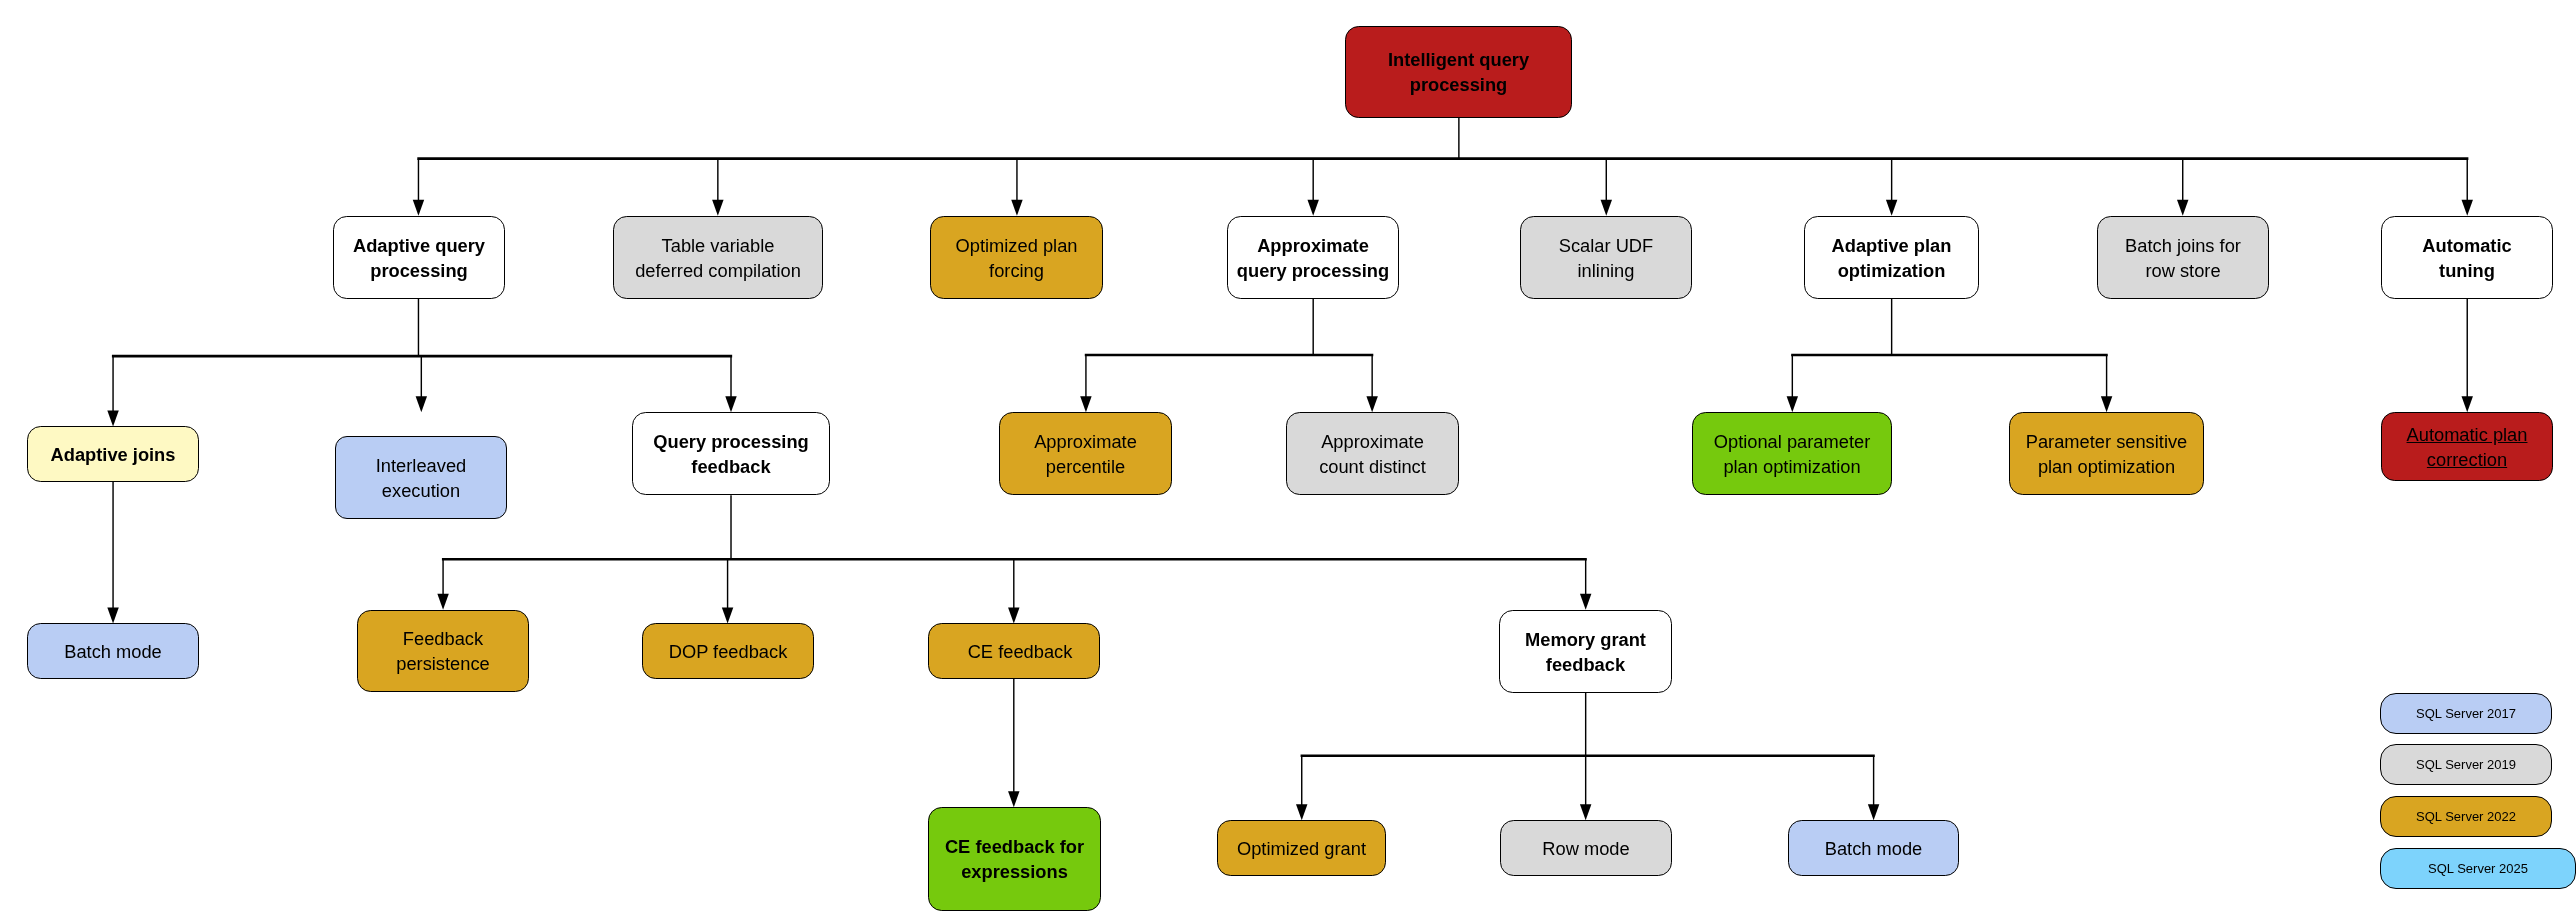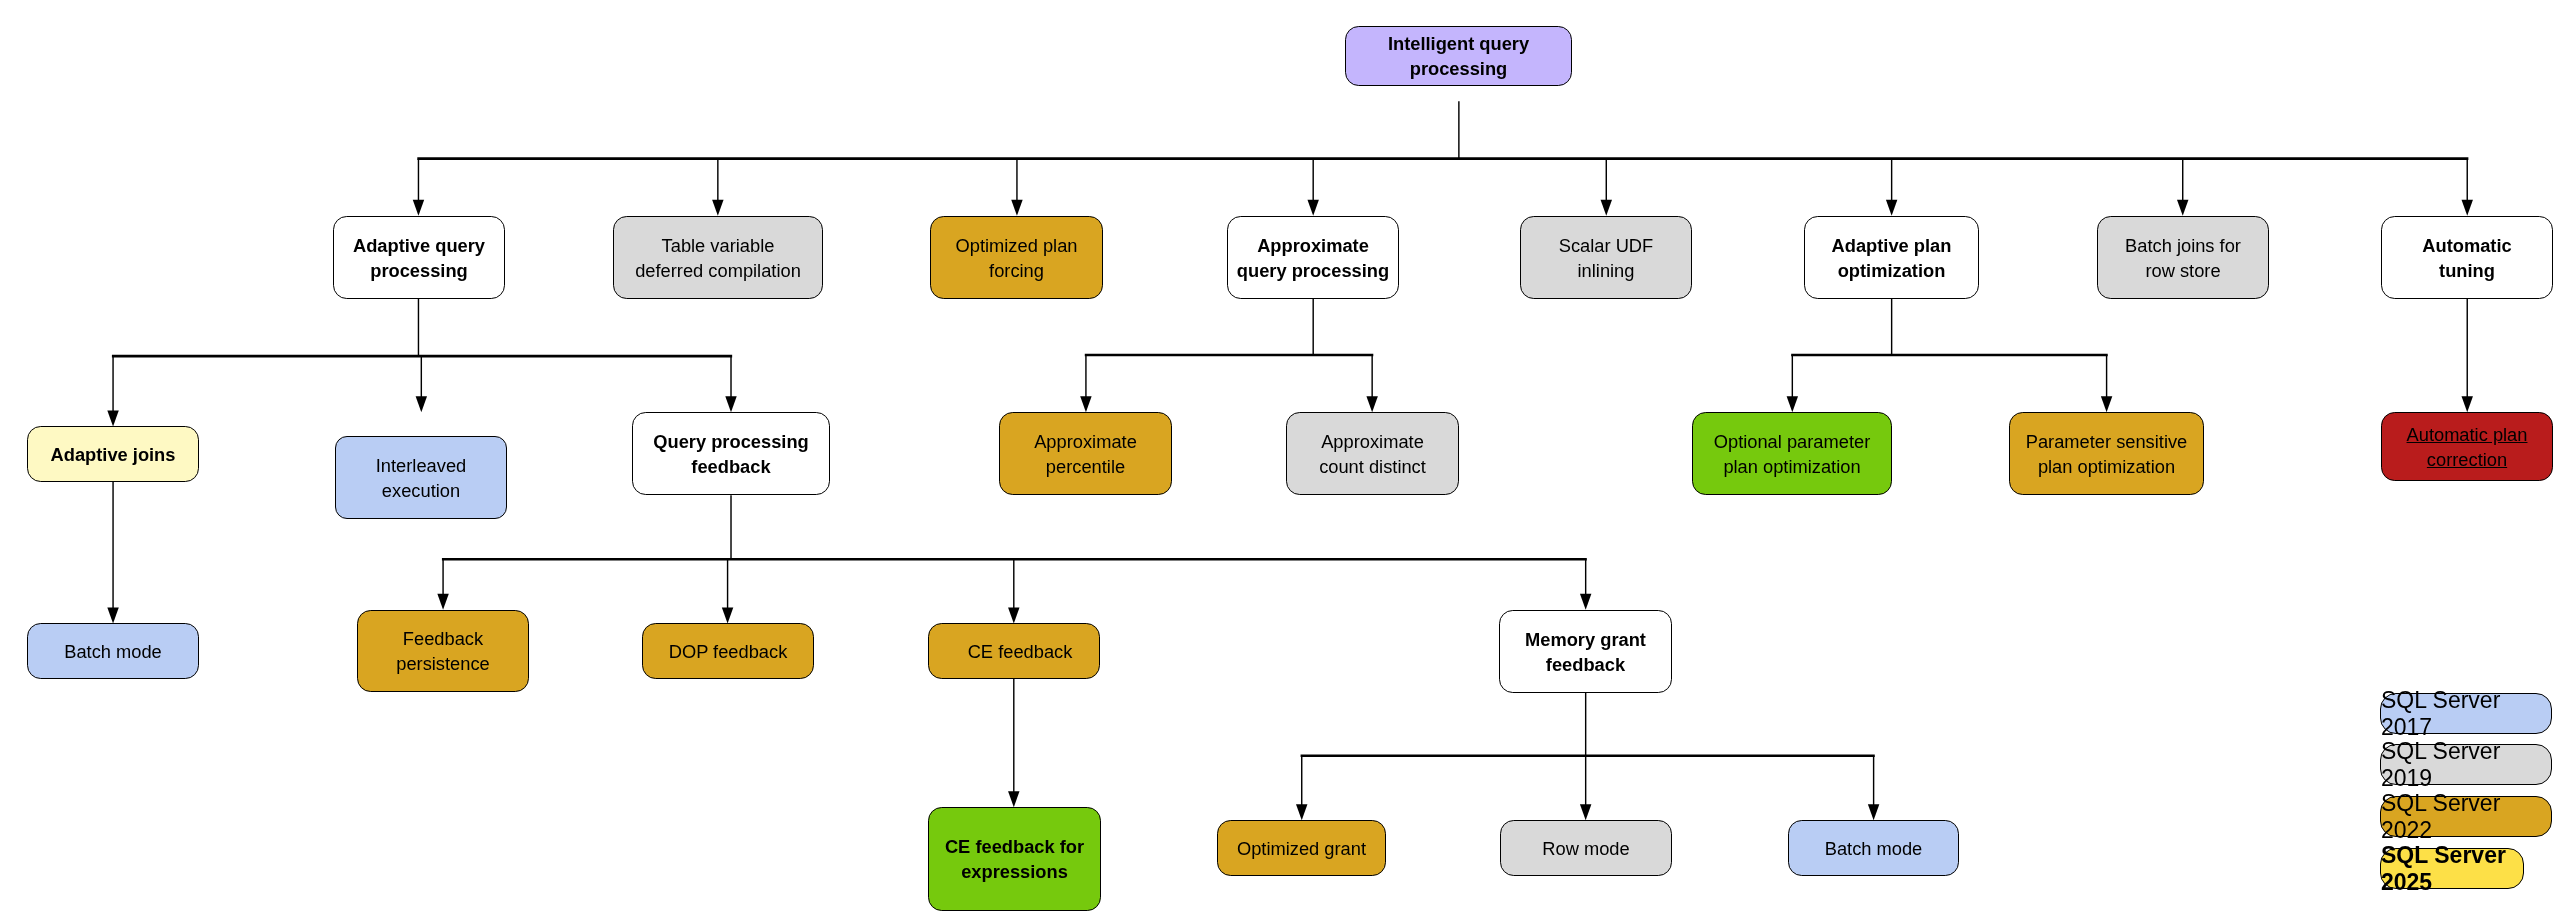--- a/index.html
+++ b/index.html
@@ -24,21 +24,21 @@
     color:#000000;
     background:#ffffff;
   }
   .node.bold{font-weight:700;}
   .legend-item{
     position:absolute;
     box-sizing:border-box;
     border:1.7px solid #000000;
     border-radius:16px;
     display:flex;align-items:center;justify-content:center;
-    font-size:23px;
+    font-size:13px;
     color:#000000;
   }
   line,polygon{shape-rendering:geometricPrecision;}
 </style>
 </head>
 <body>
 
 <div id="canvas">
   <svg id="connectors" viewBox="0 0 4500 1600" xmlns="http://www.w3.org/2000/svg">
       <g>
@@ -116,21 +116,21 @@
         <line x1="2272" y1="1320" x2="3275" y2="1320" stroke="#000000" stroke-width="4.5"></line>
         <line x1="2274" y1="1320" x2="2274" y2="1407" stroke="#000000" stroke-width="2.5"></line>
         <polygon points="2264,1405 2284,1405 2274,1433" fill="#000000"></polygon>
         <line x1="2770" y1="1320" x2="2770" y2="1407" stroke="#000000" stroke-width="2.5"></line>
         <polygon points="2760,1405 2780,1405 2770,1433" fill="#000000"></polygon>
         <line x1="3273" y1="1320" x2="3273" y2="1407" stroke="#000000" stroke-width="2.5"></line>
         <polygon points="3263,1405 3283,1405 3273,1433" fill="#000000"></polygon>
       </g>
     </svg>
   <div id="nodes-layer">
-      <div class="node bold" style="left: 1345px; top: 26px; width: 227px; height: 60px; background: #c4b5fd;">Intelligent query
+      <div class="node bold" style="left: 1345px; top: 26px; width: 227px; height: 92px; background: #b91c1c;">Intelligent query
 processing</div>
       <div class="node bold" style="left: 333px; top: 216px; width: 172px; height: 83px; background: rgb(255, 255, 255);">Adaptive query
 processing</div>
       <div class="node" style="left: 613px; top: 216px; width: 210px; height: 83px; background: rgb(217, 217, 217);">Table variable
 deferred compilation</div>
       <div class="node" style="left: 930px; top: 216px; width: 173px; height: 83px; background: rgb(217, 165, 33);">Optimized plan
 forcing</div>
       <div class="node bold" style="left: 1227px; top: 216px; width: 172px; height: 83px; background: rgb(255, 255, 255);">Approximate
 query processing</div>
       <div class="node" style="left: 1520px; top: 216px; width: 172px; height: 83px; background: rgb(217, 217, 217);">Scalar UDF
@@ -166,16 +166,16 @@
       <div class="node" style="left: 928px; top: 807px; width: 173px; height: 104px; background: rgb(118, 201, 13); font-weight: bold;">CE feedback for
 expressions</div>
       <div class="node" style="left: 1217px; top: 820px; width: 169px; height: 56px; background: rgb(217, 165, 33);">Optimized grant</div>
       <div class="node" style="left: 1500px; top: 820px; width: 172px; height: 56px; background: rgb(217, 217, 217);">Row mode</div>
       <div class="node" style="left: 1788px; top: 820px; width: 171px; height: 56px; background: rgb(185, 205, 244);">Batch mode</div>
     </div>
   <div id="legend">
       <div class="legend-item" style="left: 2380px; top: 693px; width: 172px; height: 41px; background: rgb(185, 205, 244);">SQL Server 2017</div>
       <div class="legend-item" style="left: 2380px; top: 744px; width: 172px; height: 41px; background: rgb(217, 217, 217);">SQL Server 2019</div>
       <div class="legend-item" style="left: 2380px; top: 796px; width: 172px; height: 41px; background: rgb(217, 165, 33);">SQL Server 2022</div>
-      <div class="legend-item" style="left: 2380px; top: 848px; width: 144px; height: 41px; background: #fde047; font-weight: bold;">SQL Server 2025</div>
+      <div class="legend-item" style="left: 2380px; top: 848px; width: 196px; height: 41px; background: #7dd3fc;">SQL Server 2025</div>
     </div>
 </div>
 
 
 </body></html>

